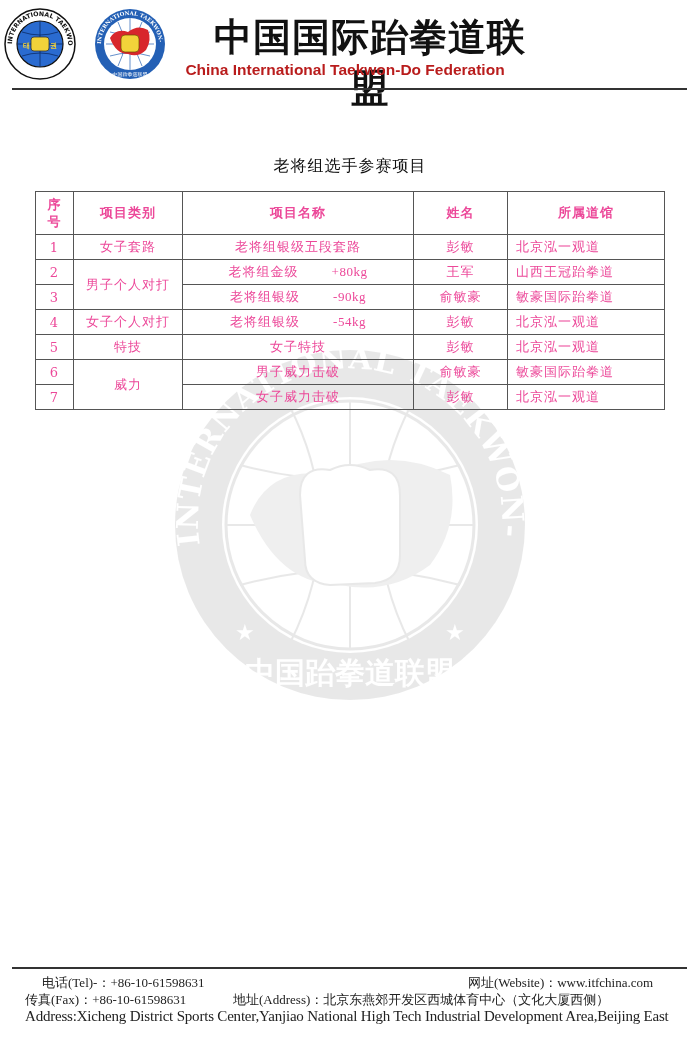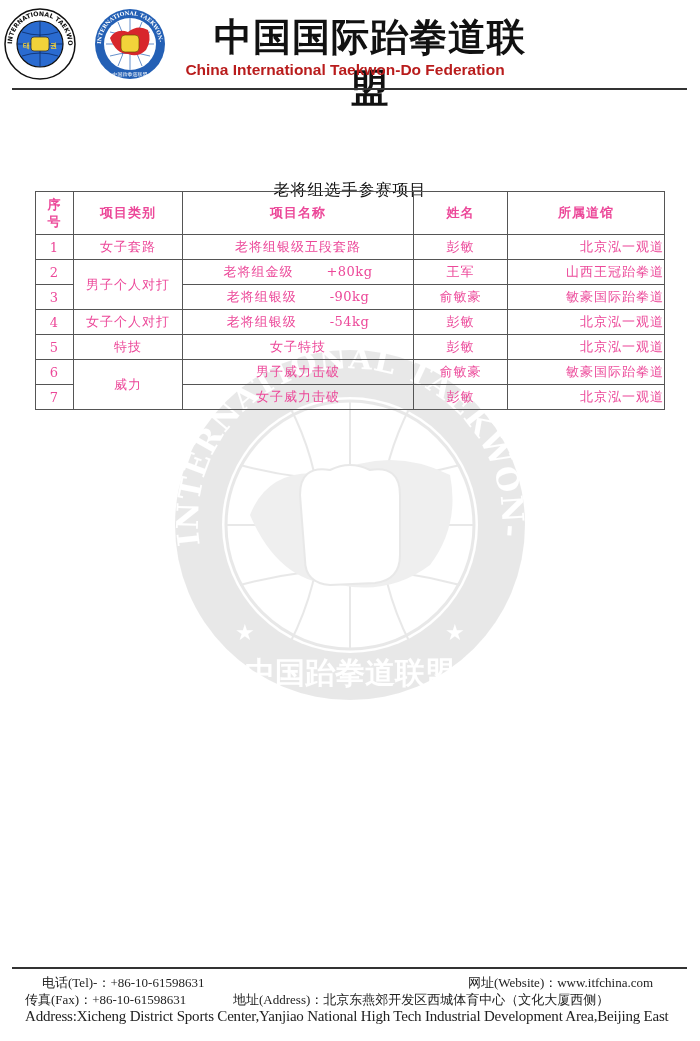--- a/index.html
+++ b/index.html
@@ -20,37 +20,37 @@
   .org-en {
     position: absolute; left: 170px; top: 61px; width: 350px; text-align: center;
     font-family: "Liberation Sans", sans-serif; font-weight: bold; font-size: 15.5px; color: #b91c1c;
   }
   .header-rule { position: absolute; left: 12px; top: 88px; width: 675px; height: 2px; background: #333; }
 
   .watermark { position: absolute; left: 160px; top: 345px; width: 380px; height: 360px; opacity: 0.13; }
 
   .doc-title {
     position: absolute; left: 0; top: 156px; width: 700px; text-align: center;
-    font-family: "DejaVu Sans", sans-serif; font-size: 16px; letter-spacing: 1px; color: #111; margin-top: 24px;
+    font-family: "DejaVu Sans", sans-serif; font-size: 16px; letter-spacing: 1px; color: #111;
   }
 
   table.roster {
     position: absolute; left: 35px; top: 191px; width: 629px; border-collapse: collapse;
     font-size: 13px; color: #ec4899; table-layout: fixed;
   }
   table.roster td, table.roster th {
     border: 1px solid #555; padding: 0; height: 24px; text-align: center; vertical-align: middle;
     font-weight: normal; letter-spacing: 1px;
   }
   table.roster th {
     font-family: "DejaVu Sans", sans-serif; font-weight: bold; font-size: 13px; height: 42px;
   }
   table.roster th.seq { line-height: 17px; }
-  table.roster td.left { text-align: right; padding-left: 8px; margin-top: 22px; }
-  .wt { display: inline-block; margin-left: 33px; letter-spacing: 0.5px; }
+  table.roster td.left { text-align: left; padding-left: 8px; margin-top: 22px; }
+  .wt { display: inline-block; margin-left: 33px; letter-spacing: 0.5px; font-family: Liberation Serif, serif; }
 
   .footer-rule { position: absolute; left: 12px; top: 967px; width: 675px; height: 2px; background: #333; }
   .footer { position: absolute; left: 25px; top: 974px; width: 665px; font-family: "Liberation Serif", serif; font-size: 13px; color: #222; }
   .footer .line { height: 17px; white-space: nowrap; position: relative; }
   .footer .seg { position: absolute; top: 0; }
 </style>
 </head>
 <body>
 
 <div class="header">

